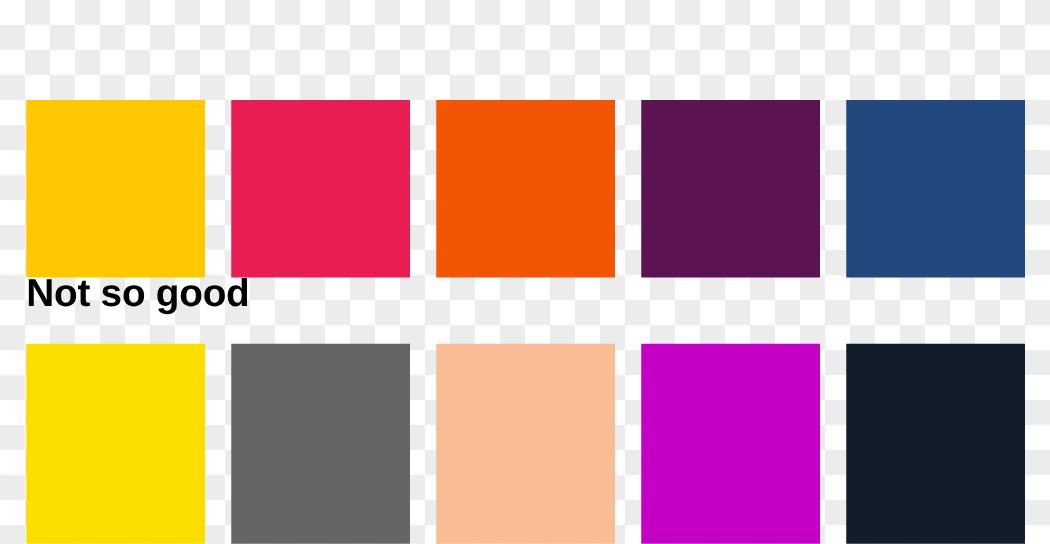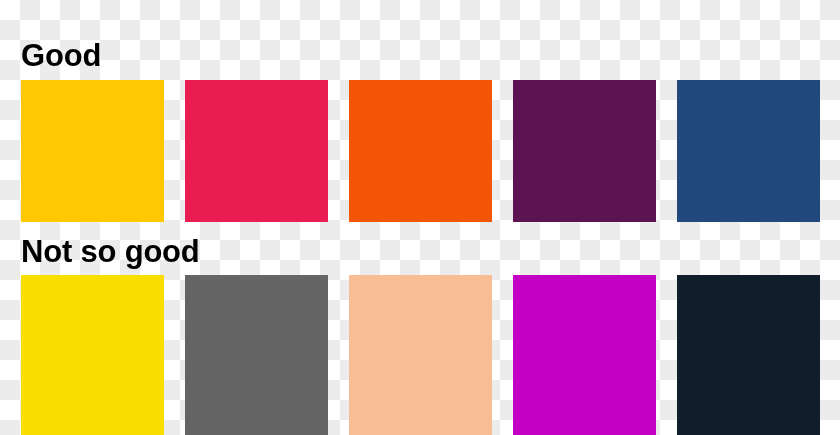--- a/index.html
+++ b/index.html
@@ -32,21 +32,21 @@
     position: absolute;
     left: 21px;
     font-size: 31px;
     font-weight: bold;
     color: #000000;
     line-height: 1;
     letter-spacing: -0.2px;
     white-space: nowrap;
   }
   .section-label.good-label   { top: 40px; }
-  .section-label.bad-label    { top: 236px; }
+  .section-label.bad-label    { top: 219px; }
 
   .swatch-row {
     position: absolute;
     left: 21px;
     display: flex;
     gap: 21px;
   }
   .swatch-row.row-good { top: 80px; }
   .swatch-row.row-bad  { top: 275px; }
 
@@ -57,21 +57,20 @@
   }
   .swatch-row.row-bad .swatch {
     height: 160px; 
   }
 </style>
 </head>
 <body>
 
 <div id="canvas">
 
-  <div class="section-label good-label">Good</div>
 
   <div class="swatch-row row-good">
     <div class="swatch" title="#ffc800" style="background-color: rgb(255, 200, 0);"></div>
     <div class="swatch" title="#e81e53" style="background-color: rgb(232, 30, 83);"></div>
     <div class="swatch" title="#f25605" style="background-color: rgb(242, 86, 5);"></div>
     <div class="swatch" title="#5b1352" style="background-color: rgb(91, 19, 82);"></div>
     <div class="swatch" title="#21497d" style="background-color: rgb(33, 73, 125);"></div>
   </div>
 
   <div class="section-label bad-label">Not so good</div>

